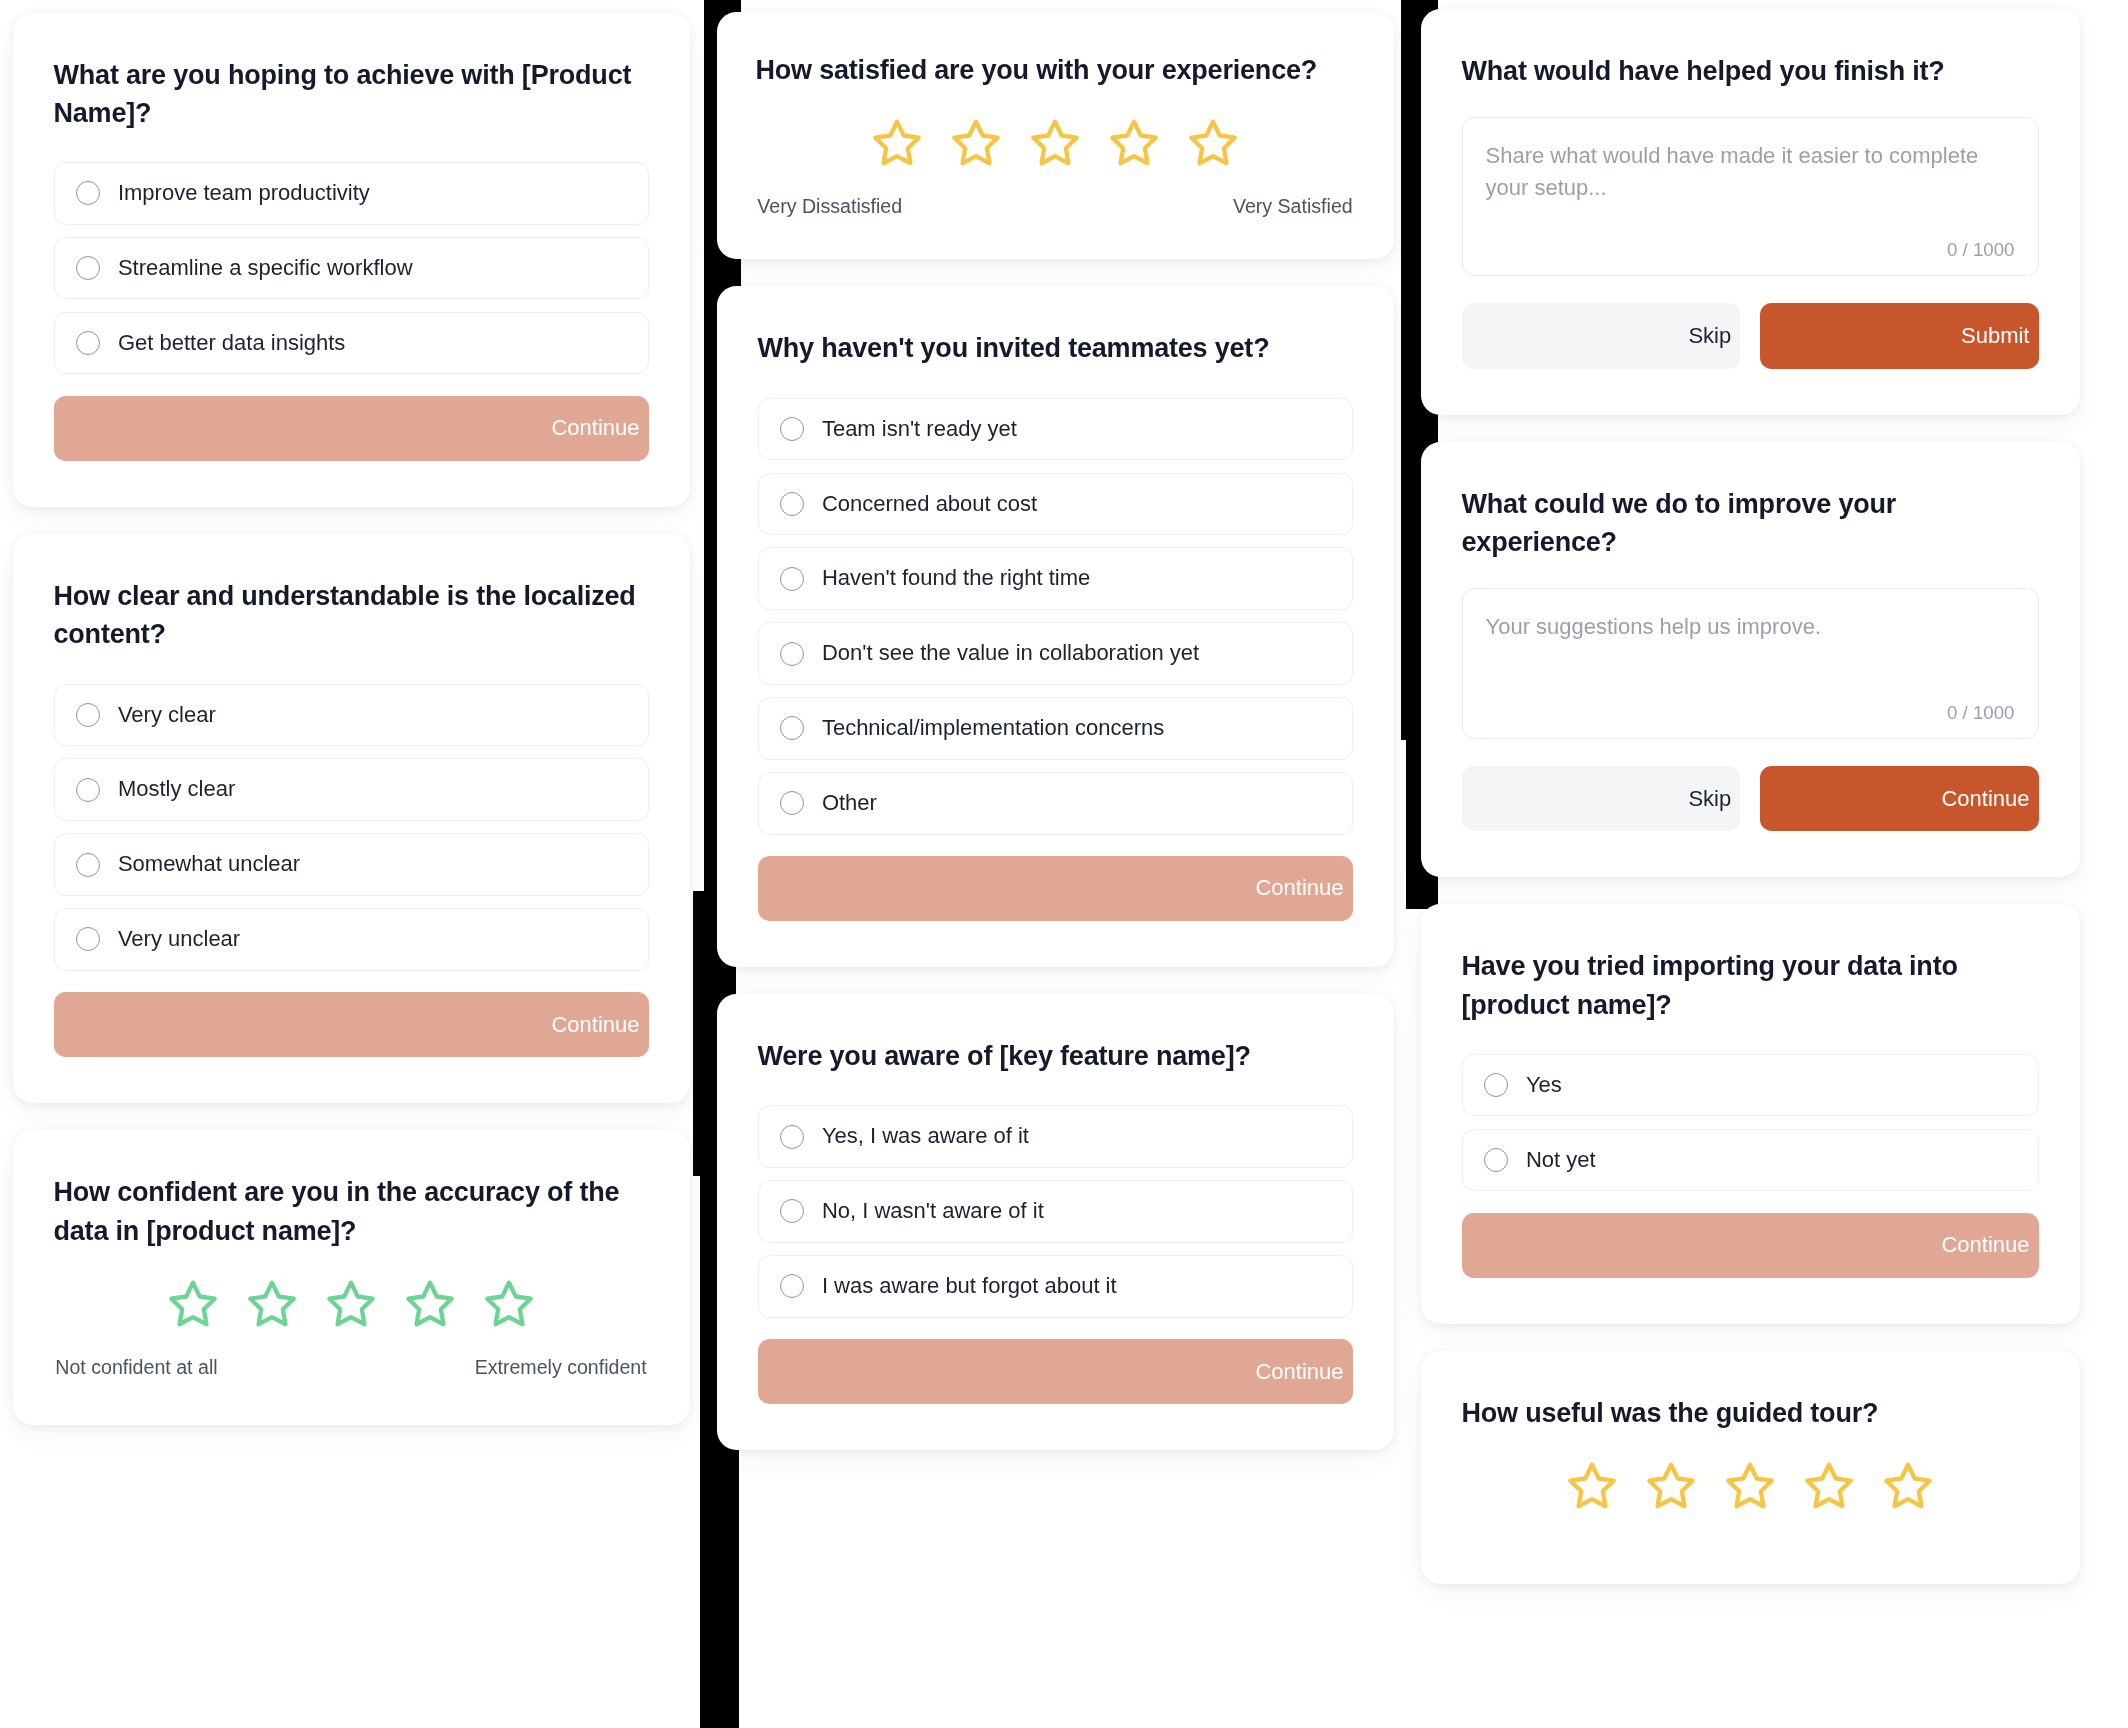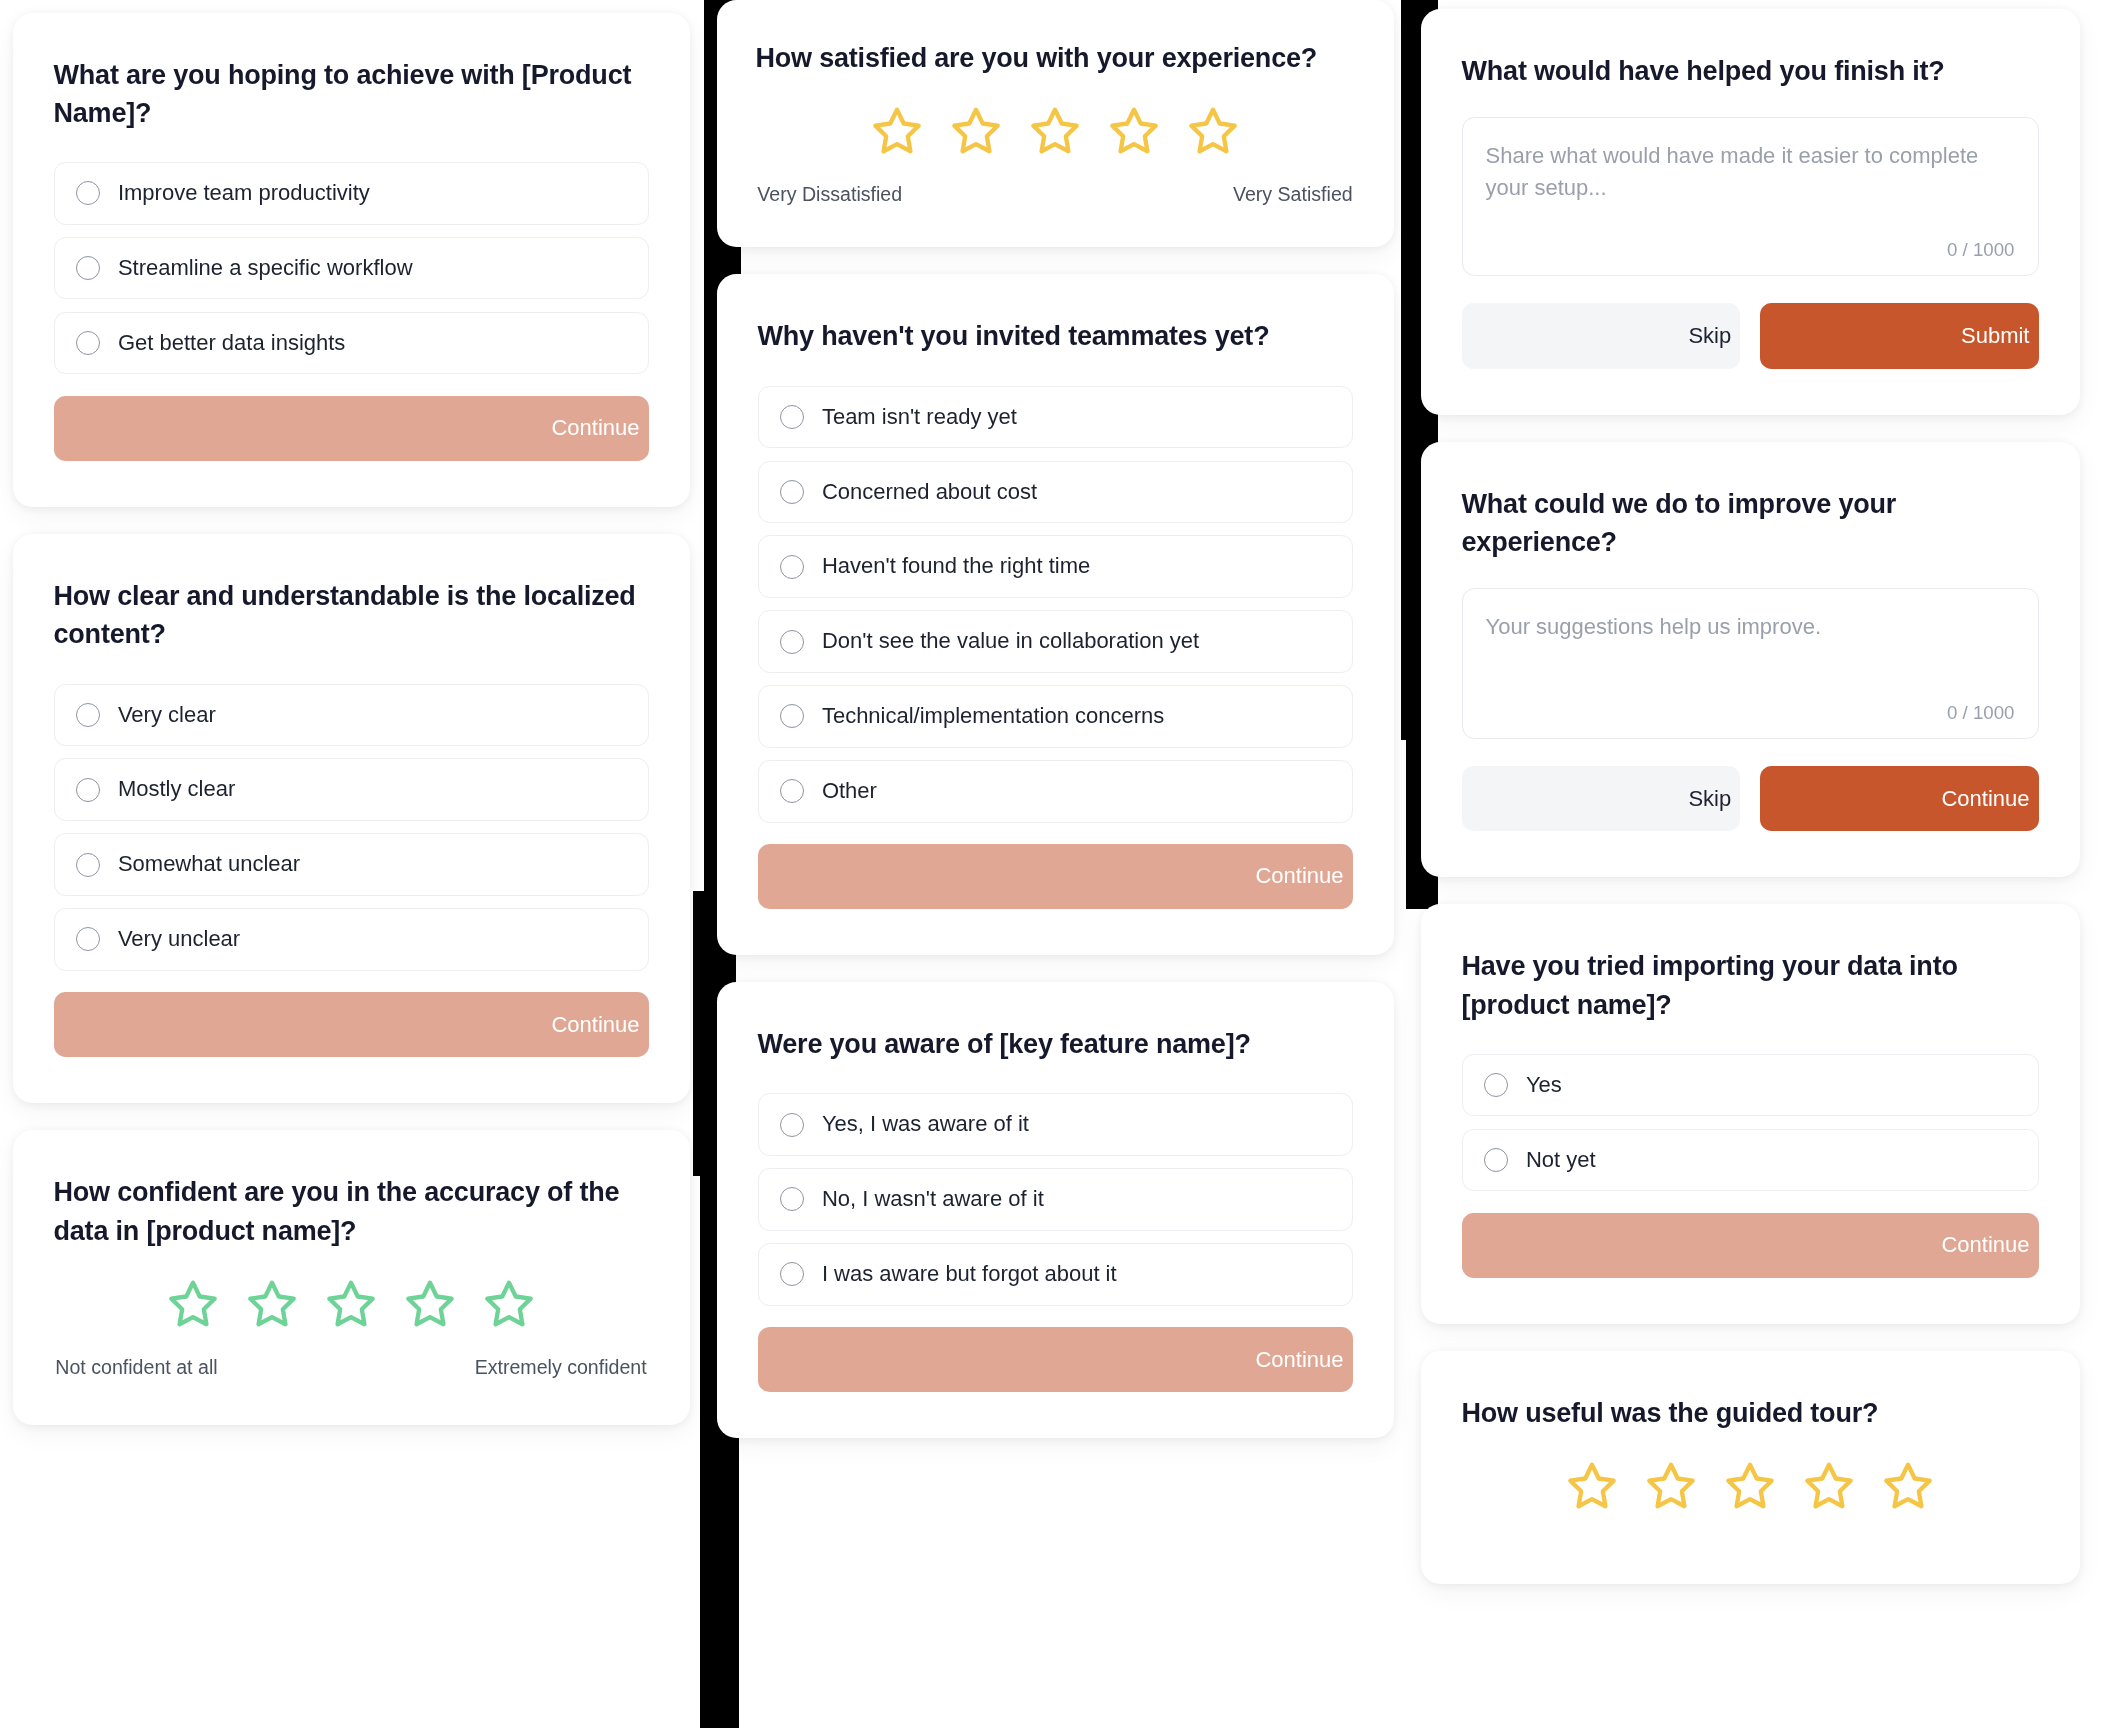--- a/index.html
+++ b/index.html
@@ -28,21 +28,21 @@
     border-radius: 10px;
   }
   .column {
     display: flex;
     flex-direction: column;
     gap: 27px;
     position: relative;
     z-index: 2;
   }
   .col-left   { width: 677px; padding-top: 12.5px; }
-  .col-mid    { width: 677px; padding-top: 0px; }
+  .col-mid    { width: 677px; padding-top: 12px; }
   .col-right  { width: 659px; padding-top: 9px; }
 
   .card {
     background: #ffffff;
     border-radius: 19.6px;
     box-shadow: 0 1.8px 9px rgba(0,0,0,0.06), 0 9px 27px rgba(0,0,0,0.045);
     padding: 43px 41px 46px 41px;
     position: relative;
   }
   .card.pad-sm { padding: 39px 39px 41px 39px; }

